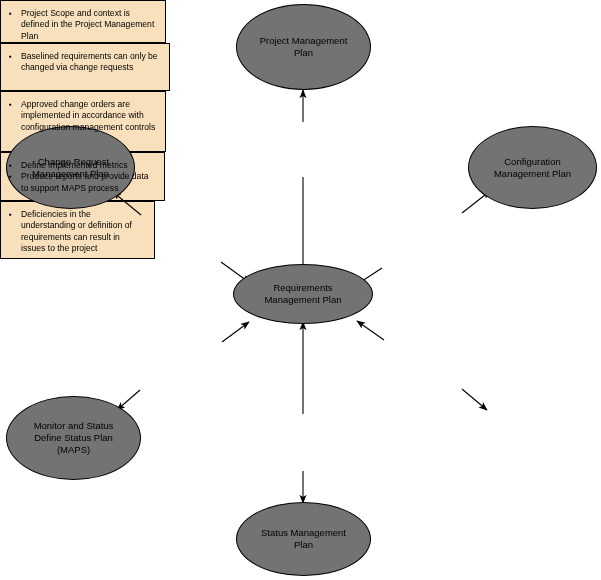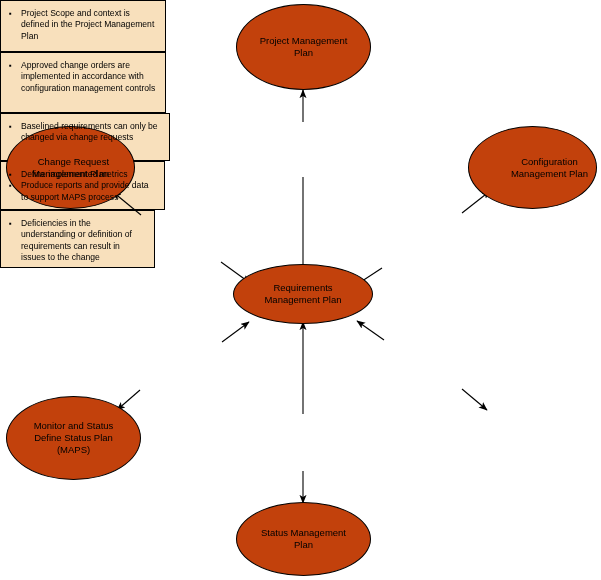--- a/index.html
+++ b/index.html
@@ -14,21 +14,21 @@
   .node{
     position:absolute;
     display:flex;align-items:center;justify-content:center;
     text-align:center;
     box-sizing:border-box;
   }
   
   .ellipse{
     border:1px solid #000000;
     border-radius:50%;
-    background:#c2410c;
+    background:#737373;
     font-size:9.5px;
     line-height:12px;
     color:#000000;
     padding:4px 8px;
   }
   .ellipse .lbl{display:block;width:100%;}
 
   
   .box{
     border:1px solid #000000;
@@ -102,21 +102,21 @@
     </span>
   </div>
 
   <div class="node ellipse" style="left:6px;top:126px;width:129px;height:83px;text-align:right;">
     <span>
       <span class="lbl">Change Request</span>
       <span class="lbl">Management Plan</span>
     </span>
   </div>
 
-  <div class="node ellipse" style="left:468px;top:126px;width:129px;height:83px;justify-content:flex-end;">
+  <div class="node ellipse" style="left:468px;top:126px;width:129px;height:83px;">
     <span>
       <span class="lbl">Configuration</span>
       <span class="lbl">Management Plan</span>
     </span>
   </div>
 
   <div class="node ellipse" style="left:6px;top:396px;width:135px;height:84px;">
     <span>
       <span class="lbl">Monitor and Status</span>
       <span class="lbl">Define Status Plan</span>
@@ -132,45 +132,45 @@
     </span>
   </div>
 
   <div class="node ellipse hub" style="left:233px;top:264px;width:140px;height:60px;">
     <span>
       <span class="lbl">Requirements</span>
       <span class="lbl">Management Plan</span>
     </span>
   </div>
 
-  <div class="box" style="left:221px;top:121px;width:166px;height:52px;justify-content:center;">
+  <div class="box" style="left:221px;top:121px;width:166px;height:43px;justify-content:center;">
     <ul>
       <li>Project Scope and context is defined in the Project Management Plan</li>
+    </ul>
+  </div>
+
+  <div class="box" style="left:90px;top:215px;width:170px;height:48px;">
+    <ul>
+      <li>Baselined requirements can only be changed via change requests</li>
     </ul>
   </div>
 
   <div class="box" style="left:333px;top:207px;width:166px;height:61px;">
     <ul>
       <li>Approved change orders are implemented in accordance with configuration management controls</li>
-    </ul>
-  </div>
-
-  <div class="box" style="left:90px;top:215px;width:170px;height:48px;">
-    <ul>
-      <li>Baselined requirements can only be changed via change requests</li>
     </ul>
   </div>
 
   <div class="box" style="left:102px;top:341px;width:165px;height:49px;">
     <ul>
       <li>Define implemented metrics</li>
       <li>Produce reports and provide data to support MAPS process</li>
     </ul>
   </div>
 
 
   <div class="box" style="left:224px;top:413px;width:155px;height:58px;">
     <ul>
-      <li>Deficiencies in the understanding or definition of requirements can result in issues to the change</li>
+      <li>Deficiencies in the understanding or definition of requirements can result in issues to the project</li>
     </ul>
   </div>
 
 </div>
 
 </body></html>

